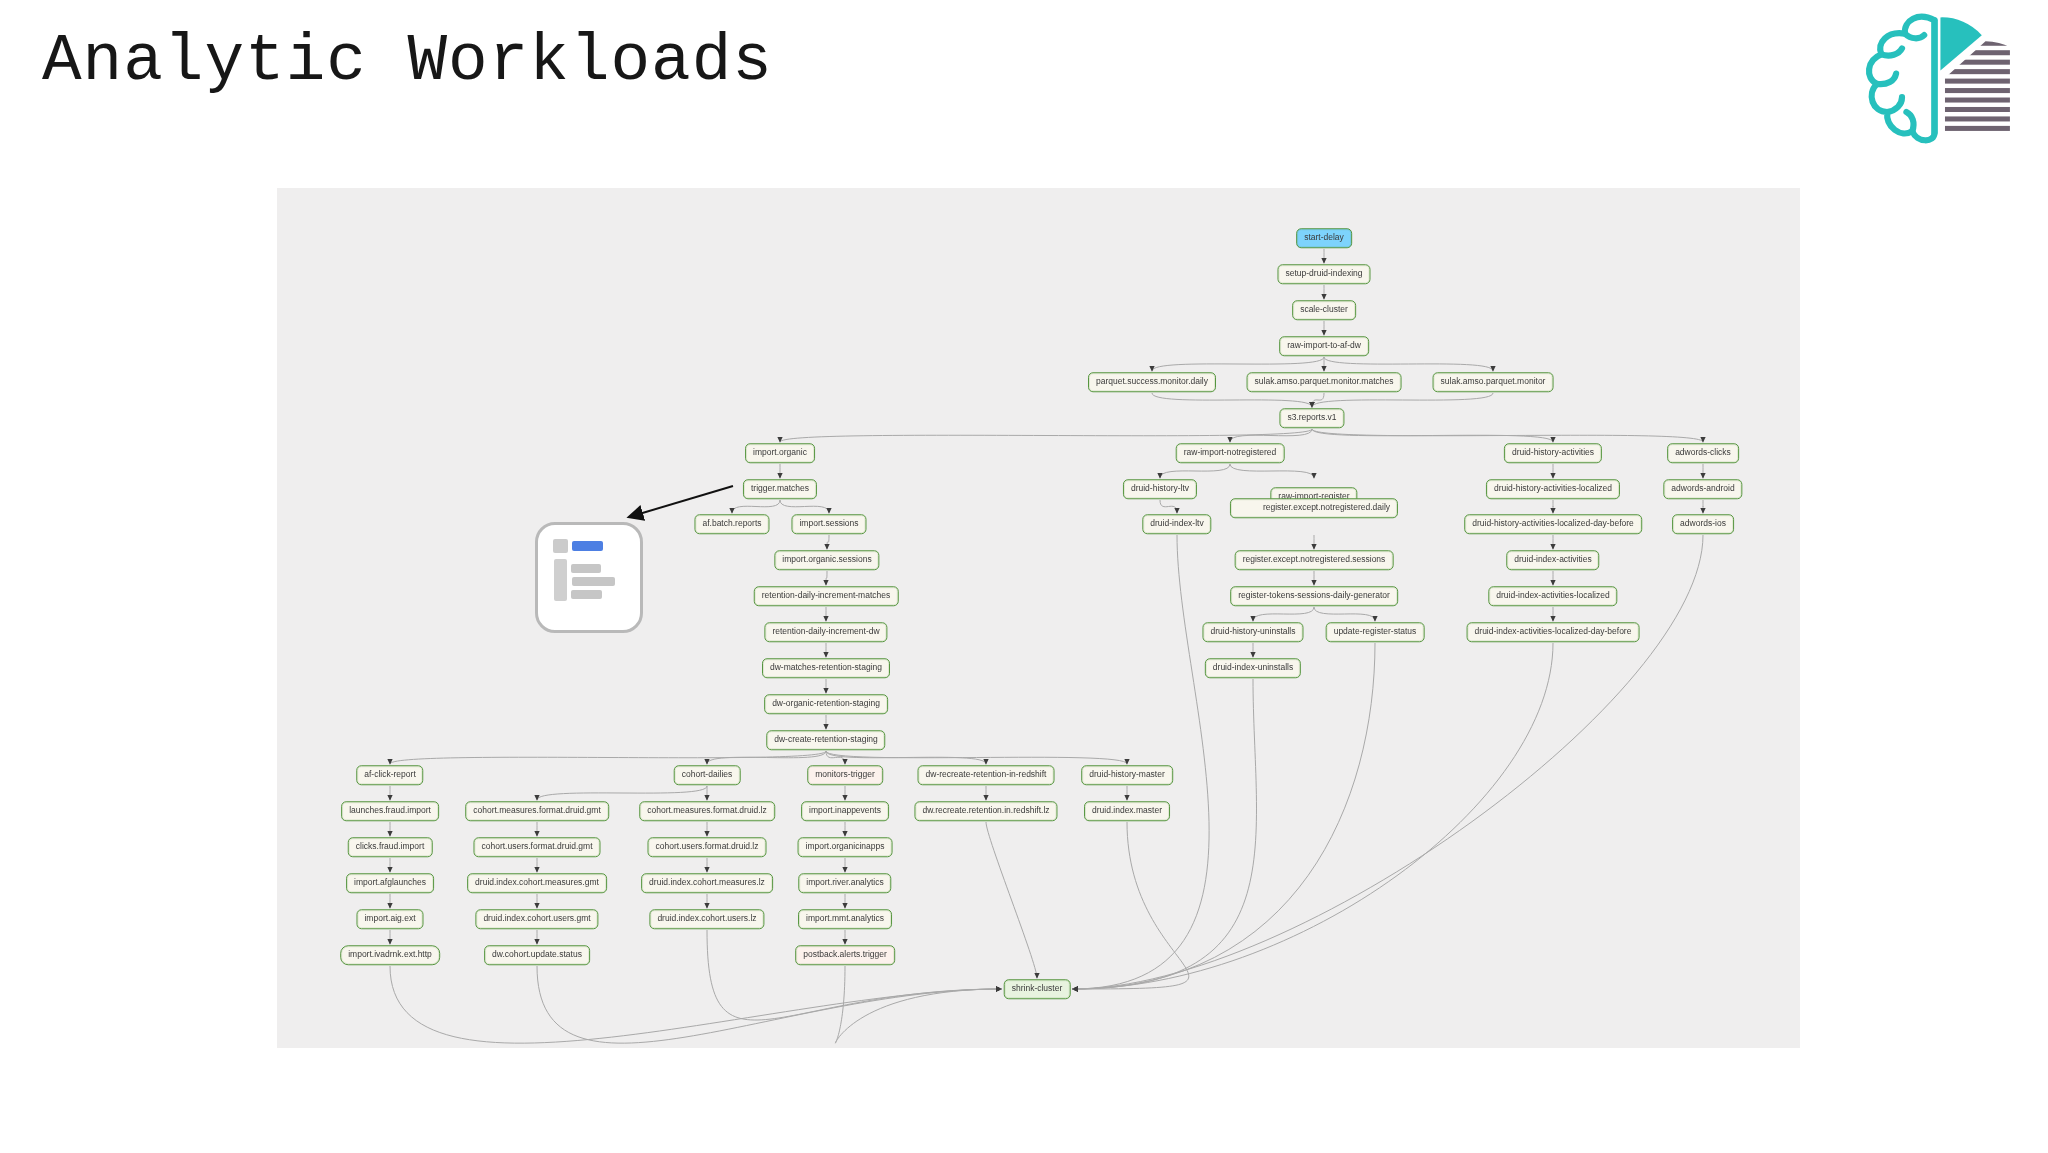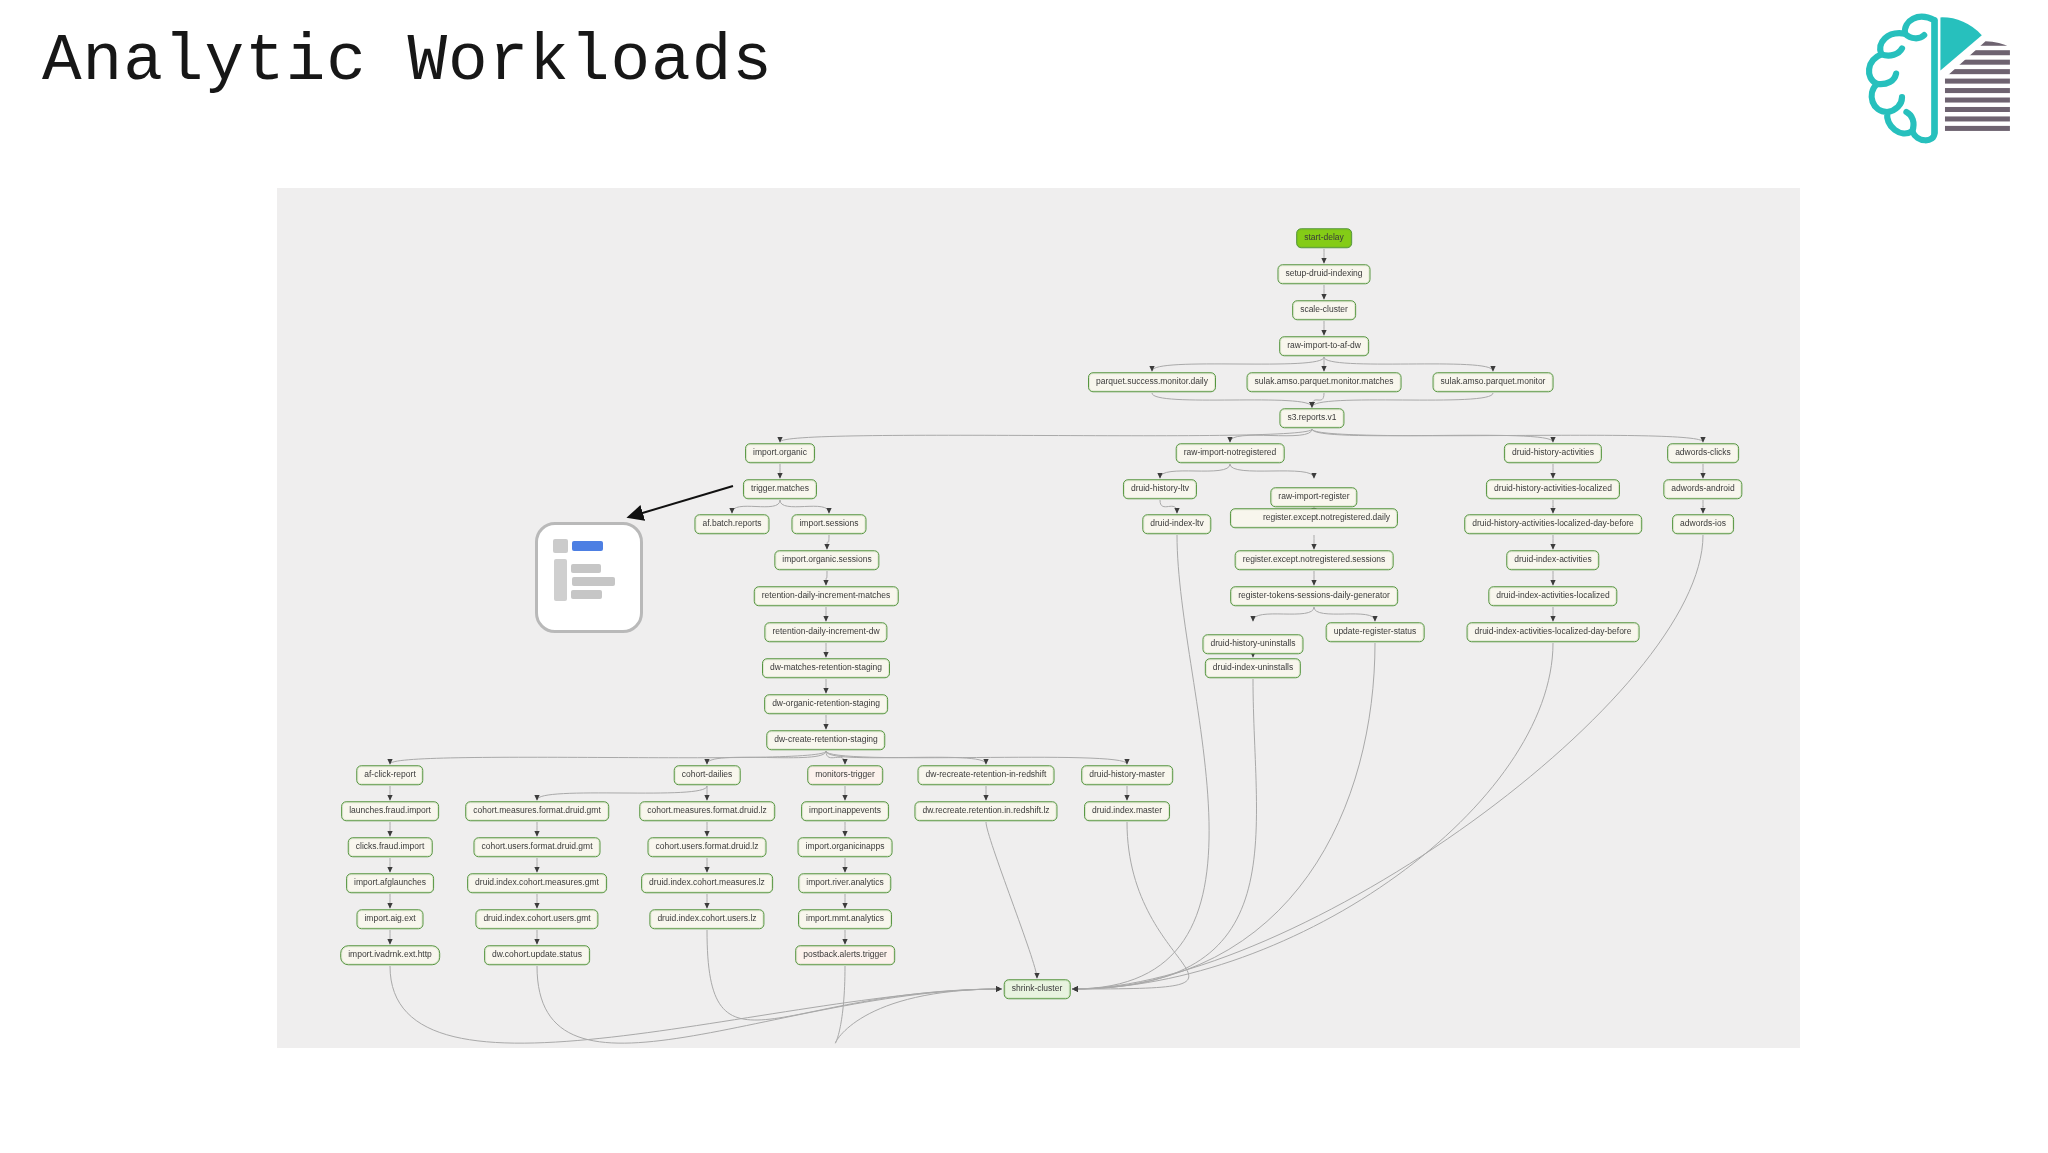--- a/index.html
+++ b/index.html
@@ -17,21 +17,21 @@
     background:#efeeee;
   }
   #dag-edges,#annot-arrow{position:absolute;left:0;top:0;width:1523px;height:860px;}
   #dag-edges path.edge{fill:none;stroke:#a9a9a9;stroke-width:1;}
   .dnode{
     position:absolute;transform:translate(-50%,-50%);
     background:#f8f6ed;border:1.5px solid #55953e;border-radius:5px;
     padding:4px 7px 5px;font-size:8.5px;line-height:1;color:#3a3a3a;
     white-space:nowrap;box-shadow:inset 0 0 0 1px rgba(85,149,62,.15);
   }
-  .dnode.blue{background:#84cc16;}
+  .dnode.blue{background:#7dd3fc;}
   .dnode.pink{background:#fcf1ec;}
   .dnode.green{background:#e8f3df;}
   .doc-icon{
     position:absolute;left:258px;top:334px;width:108px;height:111px;
     background:#ffffff;border:3px solid #b9b9b9;border-radius:20px;
     box-sizing:border-box;
   }
   .doc-icon .el{position:absolute;border-radius:2px;}
   .el.sq{left:15px;top:14px;width:15px;height:14px;background:#cbcbcb;}
   .el.bluebar{left:34px;top:16px;width:31px;height:10px;background:#4d7fe3;}
@@ -214,24 +214,24 @@
       <div class="dnode" style="left: 568px; top: 623px;">import.inappevents</div>
       <div class="dnode" style="left: 568px; top: 659px;">import.organicinapps</div>
       <div class="dnode" style="left: 568px; top: 695px;">import.river.analytics</div>
       <div class="dnode" style="left: 568px; top: 731px;">import.mmt.analytics</div>
       <div class="dnode pink" style="left: 568px; top: 767px;">postback.alerts.trigger</div>
       <div class="dnode" style="left: 709px; top: 623px;">dw.recreate.retention.in.redshift.lz</div>
       <div class="dnode" style="left: 850px; top: 623px;">druid.index.master</div>
       <div class="dnode" style="left: 883px; top: 301px;">druid-history-ltv</div>
       <div class="dnode" style="left: 1037px; top: 309px;">raw-import-register</div>
       <div class="dnode" style="left: 900px; top: 336px;">druid-index-ltv</div>
-      <div class="dnode" style="left: 1037px; top: 330px; padding-left: 32px;">register.except.notregistered.daily</div>
+      <div class="dnode" style="left: 1037px; top: 320px; padding-left: 32px;">register.except.notregistered.daily</div>
       <div class="dnode" style="left: 1037px; top: 372px;">register.except.notregistered.sessions</div>
       <div class="dnode" style="left: 1037px; top: 408px;">register-tokens-sessions-daily-generator</div>
-      <div class="dnode" style="left: 976px; top: 444px; margin-top: 12px;">druid-history-uninstalls</div>
+      <div class="dnode" style="left: 976px; top: 444px;">druid-history-uninstalls</div>
       <div class="dnode" style="left: 1098px; top: 444px;">update-register-status</div>
       <div class="dnode" style="left: 976px; top: 480px;">druid-index-uninstalls</div>
       <div class="dnode" style="left: 1276px; top: 301px;">druid-history-activities-localized</div>
       <div class="dnode" style="left: 1276px; top: 336px;">druid-history-activities-localized-day-before</div>
       <div class="dnode" style="left: 1276px; top: 372px;">druid-index-activities</div>
       <div class="dnode" style="left: 1276px; top: 408px;">druid-index-activities-localized</div>
       <div class="dnode" style="left: 1276px; top: 444px;">druid-index-activities-localized-day-before</div>
       <div class="dnode" style="left: 1426px; top: 301px;">adwords-android</div>
       <div class="dnode" style="left: 1426px; top: 336px;">adwords-ios</div>
       <div class="dnode green" style="left: 760px; top: 801px;">shrink-cluster</div>

